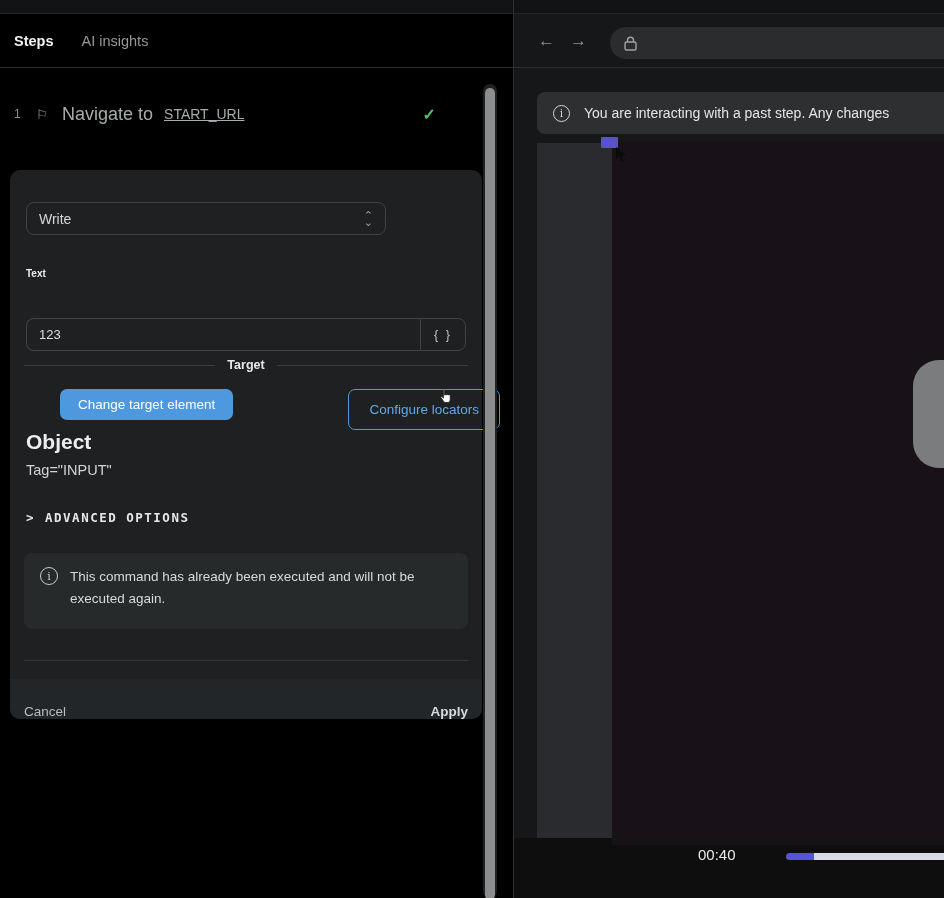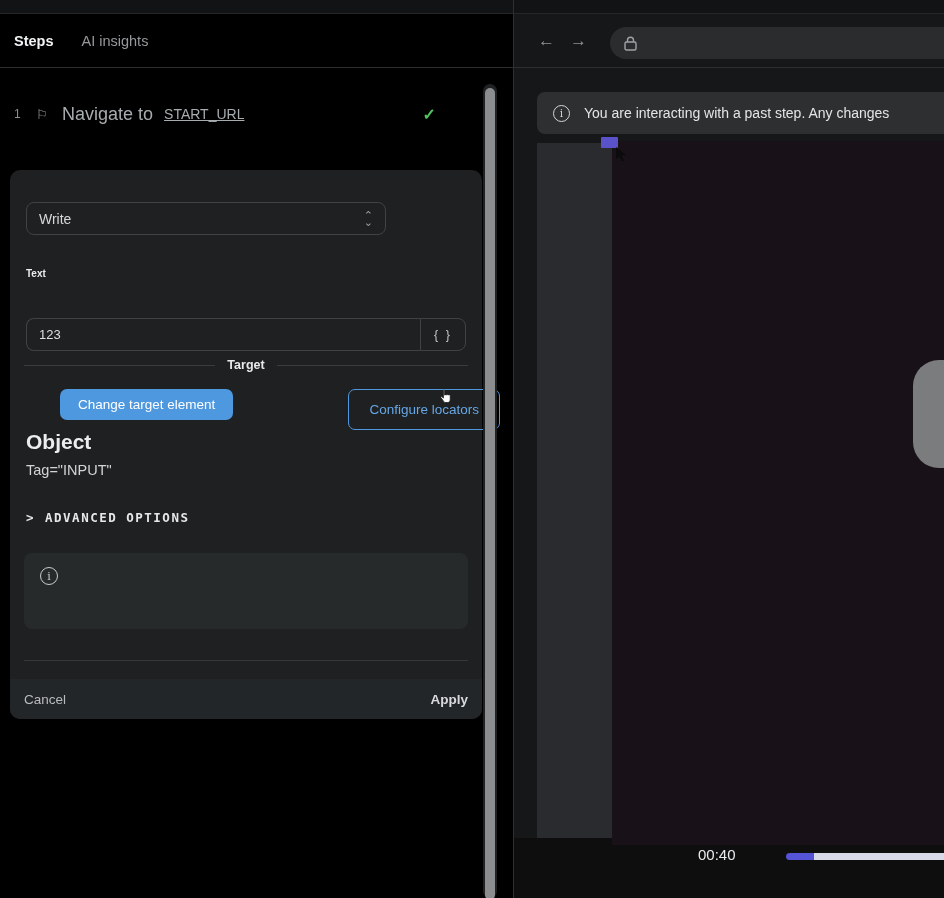--- a/index.html
+++ b/index.html
@@ -47,21 +47,21 @@
   .btn-row { position:absolute; left:16px; top:219px; width:440px; display:flex; justify-content:space-between;margin-left:34px; }
   .btn-filled { background:#4e98df; color:#ffffff; border:none; border-radius:7px; height:31px; padding:0 18px; font-size:13.5px; font-family:"Liberation Sans", sans-serif; cursor:pointer; }
   .btn-outline { position:relative; background:transparent; color:#66a7e6; border:1px solid #4e98df; border-radius:7px; height:41px; padding:0 20px; font-size:13.5px; font-family:"Liberation Sans", sans-serif; cursor:pointer; }
   .obj-lbl { top:260px; font-size:21px;text-align:right; }
   .obj-val { position:absolute; left:16px; top:292px; font-size:14.5px; color:#d2d4d5; }
   .advanced { position:absolute; left:16px; top:340px; display:flex; align-items:center; gap:10px; font-family:"DejaVu Sans Mono", monospace; font-size:12.5px; font-weight:bold; letter-spacing:1.5px; color:#e6e7e8; cursor:pointer; }
   .info-box { position:absolute; left:14px; top:383px; width:444px; height:76px; background:#272a2b; border-radius:8px; display:flex; padding:13px 16px; gap:12px; }
   .info-ic { flex:0 0 18px; width:18px; height:18px; border:1.5px solid #c9cbcc; border-radius:50%; color:#c9cbcc; font-size:11px; display:flex; align-items:center; justify-content:center; font-family:"DejaVu Serif", serif; margin-top:1px; }
   .info-text { font-size:13.5px; color:#d7d9da; line-height:1.65; max-width:370px; }
   .card-divider { position:absolute; left:14px; top:490px; width:444px; height:1px; background:#35373a; }
-  .card-footer { position:absolute; left:0; top:509px; width:472px; height:40px; background:#232628; border-radius:0 0 10px 10px; display:flex; align-items:center; justify-content:space-between; padding:0 14px; }
+  .card-footer { position:absolute; left:0; top:509px; width:472px; height:40px; background:#232628; border-radius:0 0 10px 10px; display:flex; align-items:flex-end; justify-content:space-between; padding:0 14px; }
   .cancel-btn { color:#b9bbbc; font-size:13.5px; background:none; border:none; cursor:pointer; font-family:"Liberation Sans", sans-serif; }
   .apply-btn { color:#d8dadb; font-size:13.5px; font-weight:bold; background:none; border:none; cursor:pointer; font-family:"Liberation Sans", sans-serif; }
 
   
   .panel-divider { left:513px; top:0; width:1px; height:898px; background:#2d2f30; }
 
   
   .right-panel { left:514px; top:14px; width:430px; height:884px; background:#161718; overflow:hidden; }
   .toolbar { position:absolute; left:0; top:0; width:100%; height:54px; border-bottom:1px solid #2b2d2e; }
   .nav-arrow { position:absolute; top:17px; font-size:17px; color:#8f9396; cursor:pointer; }
@@ -144,20 +144,21 @@
     <div class="lbl obj-lbl">Object</div>
     <div class="obj-val">Tag="INPUT"</div>
 
     <div class="advanced">
       <span>&gt;</span>
       <span>ADVANCED OPTIONS</span>
     </div>
 
     <div class="info-box">
       <span class="info-ic">i</span>
+      <span class="info-text">This command has already been executed and will not be executed again.</span>
     </div>
 
     <div class="card-divider"></div>
 
     <div class="card-footer">
       <button class="cancel-btn">Cancel</button>
       <button class="apply-btn">Apply</button>
     </div>
   </div>
 

